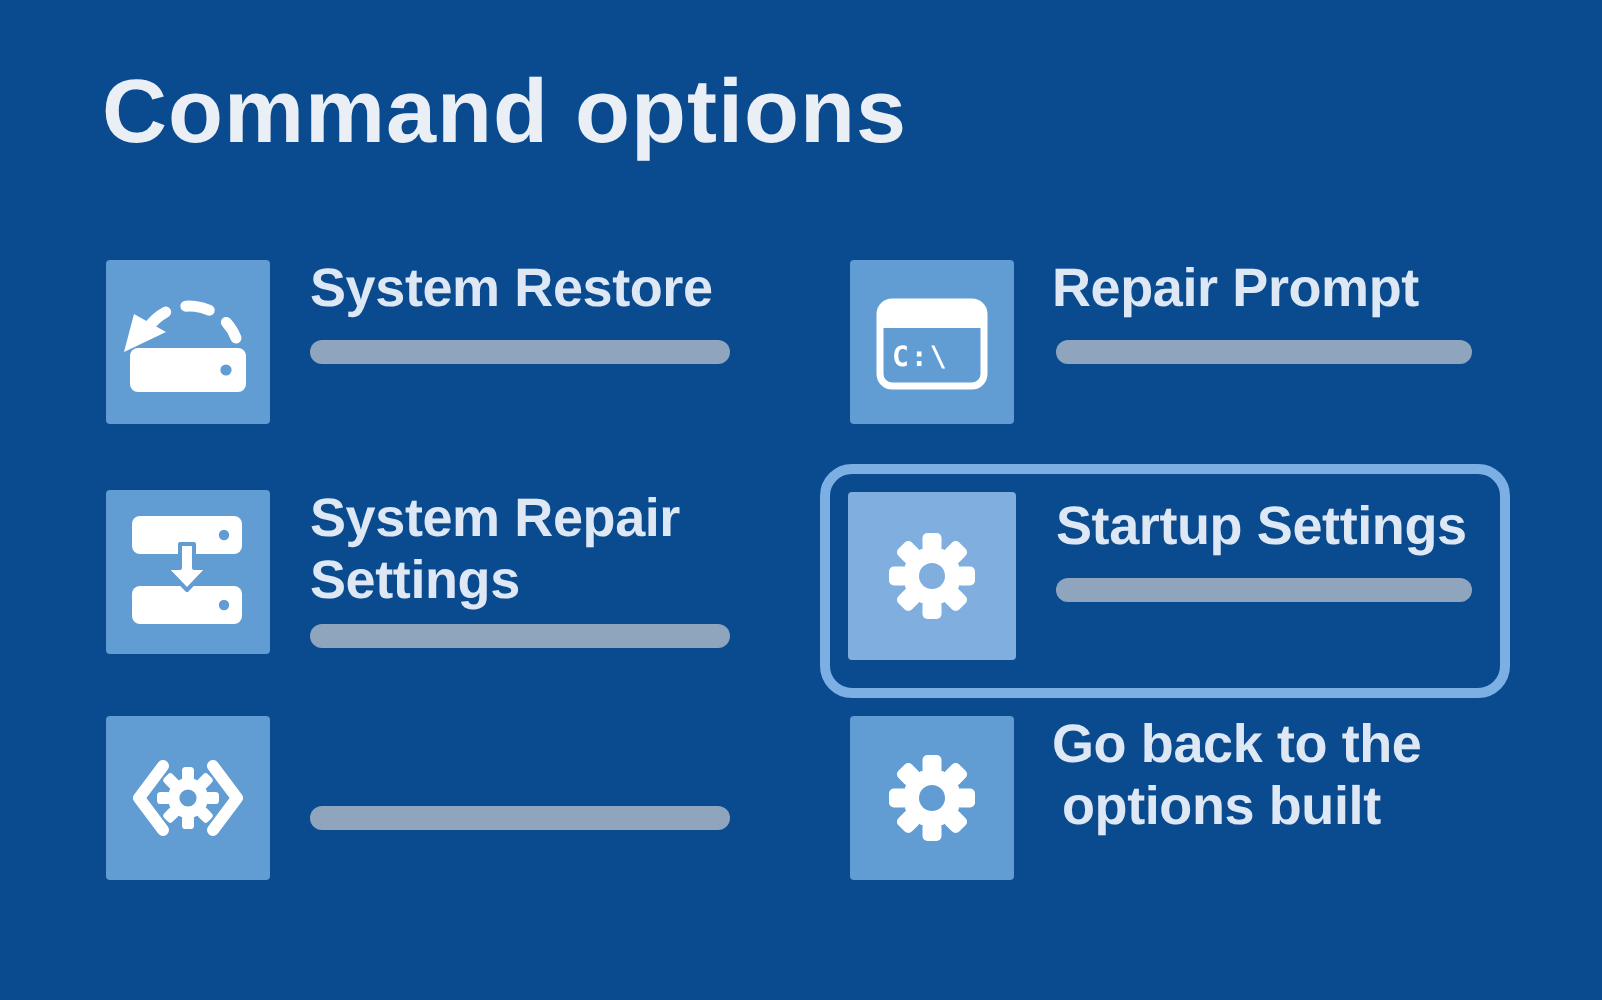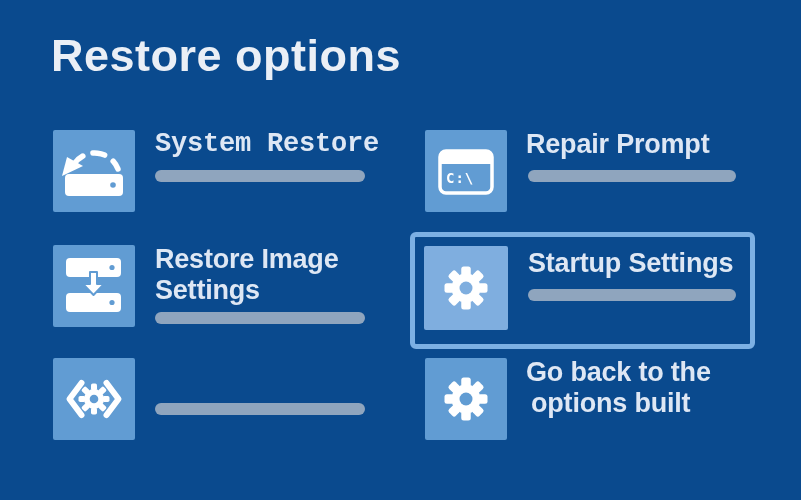--- a/index.html
+++ b/index.html
@@ -19,28 +19,28 @@
   }
   .icon-square svg{position:absolute;left:0;top:0;width:82px;height:82px;}
   .label{
     position:absolute;color:#dee7f4;font-size:27px;font-weight:700;
     line-height:31px;white-space:nowrap;letter-spacing:-.2px;
   }
   .bar{
     position:absolute;height:12px;border-radius:6px;background:#8fa5be;
   }
   
-  .t-system-restore{left:53px;top:130px;width:330px;height:82px;font-family:Liberation Mono, monospace;}
+  .t-system-restore{left:53px;top:130px;width:330px;height:82px;}
   .t-command-prompt{left:425px;top:130px;width:340px;height:82px;}
   .t-system-image-recovery{left:53px;top:245px;width:330px;height:82px;}
   .t-startup-repair{left:53px;top:358px;width:330px;height:82px;}
   .t-go-back{left:425px;top:358px;width:340px;height:82px;padding-left:37px;}
   .t-startup-settings{
     left:410px;top:232px;width:345px;height:117px;
-    border:5px solid #7cb0e4;border-radius:6px;box-sizing:border-box;
+    border:5px solid #7cb0e4;border-radius:16px;box-sizing:border-box;
   }
   .t-system-restore .label,
   .t-system-image-recovery .label,
   .t-startup-repair .label{left:102px;top:-1px;}
   .t-command-prompt .label,.t-go-back .label{left:101px;top:-1px;}
   .t-system-restore .bar,
   .t-system-image-recovery .bar,
   .t-startup-repair .bar{left:102px;width:210px;}
   .t-system-restore .bar{top:40px;}
   .t-system-image-recovery .bar{top:67px;}
@@ -52,21 +52,21 @@
   .t-startup-settings .label{left:113px;top:11px;}
   .t-startup-settings .bar{left:113px;top:52px;width:208px;}
   .t-go-back .label-line.indent{padding-left:5px;}
   .cmd-text{font-family:"DejaVu Sans Mono",monospace;font-weight:700;letter-spacing:1px;}
 </style>
 </head>
 <body>
 
 <div id="screen">
 
-  <div class="page-title">Restore options</div>
+  <div class="page-title">Command options</div>
 
   <div class="tile t-system-restore">
     <div class="icon-square">
       <svg viewBox="0 0 82 82">
         <rect x="12" y="44" width="58" height="22" rx="4" fill="#ffffff"></rect>
         <circle cx="60" cy="55" r="2.8" fill="#619cd3"></circle>
         <path d="M21 34 A25 25 0 0 1 65 39" fill="none" stroke="#ffffff" stroke-width="5.5" stroke-linecap="round" stroke-dasharray="12 10.5"></path>
         <polygon points="9,46 14,27 30,36" fill="#ffffff"></polygon>
       </svg>
     </div>
@@ -94,21 +94,21 @@
     <div class="icon-square">
       <svg viewBox="0 0 82 82">
         <rect x="13" y="13" width="55" height="19" rx="4" fill="#ffffff"></rect>
         <circle cx="59" cy="22.5" r="2.6" fill="#619cd3"></circle>
         <rect x="13" y="48" width="55" height="19" rx="4" fill="#ffffff"></rect>
         <circle cx="59" cy="57.5" r="2.6" fill="#619cd3"></circle>
         <path d="M37 27 h7 v12 h7 L40.5 50 L30 39 h7 z" fill="#ffffff" stroke="#619cd3" stroke-width="2" stroke-linejoin="round"></path>
       </svg>
     </div>
     <div class="label">
-      <div class="label-line">Restore Image</div>
+      <div class="label-line">System Repair</div>
       <div class="label-line">Settings</div>
     </div>
     <div class="bar"></div>
   </div>
 
   <div class="tile t-startup-settings">
     <div class="icon-square">
       <svg viewBox="0 0 84 84">
         <g transform="translate(42,42)" fill="#ffffff">
           <rect x="-4.75" y="-21.5" width="9.5" height="9.5" rx="2.5" transform="rotate(0)"></rect>

